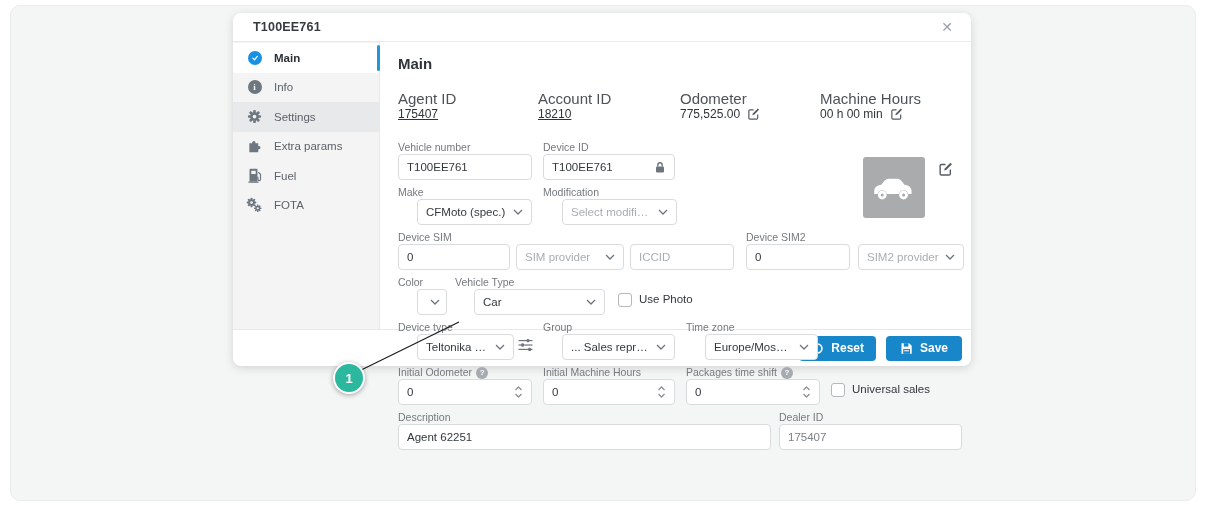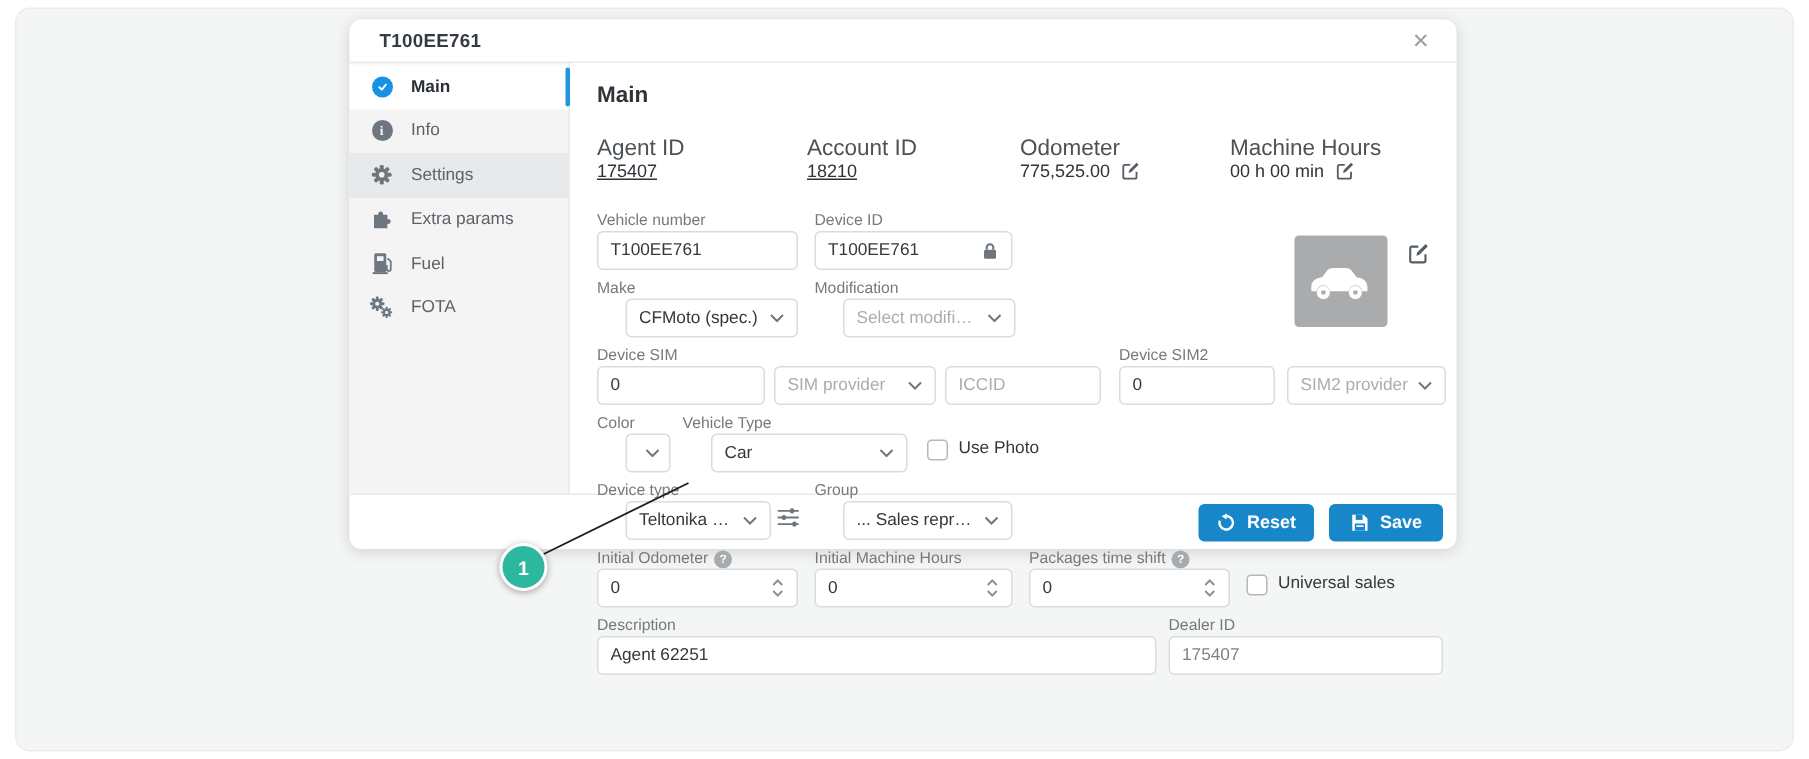--- a/index.html
+++ b/index.html
@@ -368,20 +368,29 @@
         </svg>
         <div class="f" style="width:132px;margin-left:10px">
           <span class="f-label">Group</span>
           <div class="box select">
             <span class="val">... Sales representatives</span>
             <svg class="chev" width="10" height="6">
                 <use href="#chevdown"></use>
               </svg>
           </div>
         </div>
+        <div class="f" style="width:132px;margin-left:11px">
+          <span class="f-label">Time zone</span>
+          <div class="box select">
+            <span class="val">Europe/Moscow</span>
+            <svg class="chev" width="10" height="6">
+                <use href="#chevdown"></use>
+              </svg>
+          </div>
+        </div>
       </div>
 
       <div class="frow">
         <div class="f" style="width:134px">
           <span class="f-label">
             <span>Initial Odometer</span>
             <span class="help">?</span>
           </span>
           <div class="box">
             <input value="0" style="">

